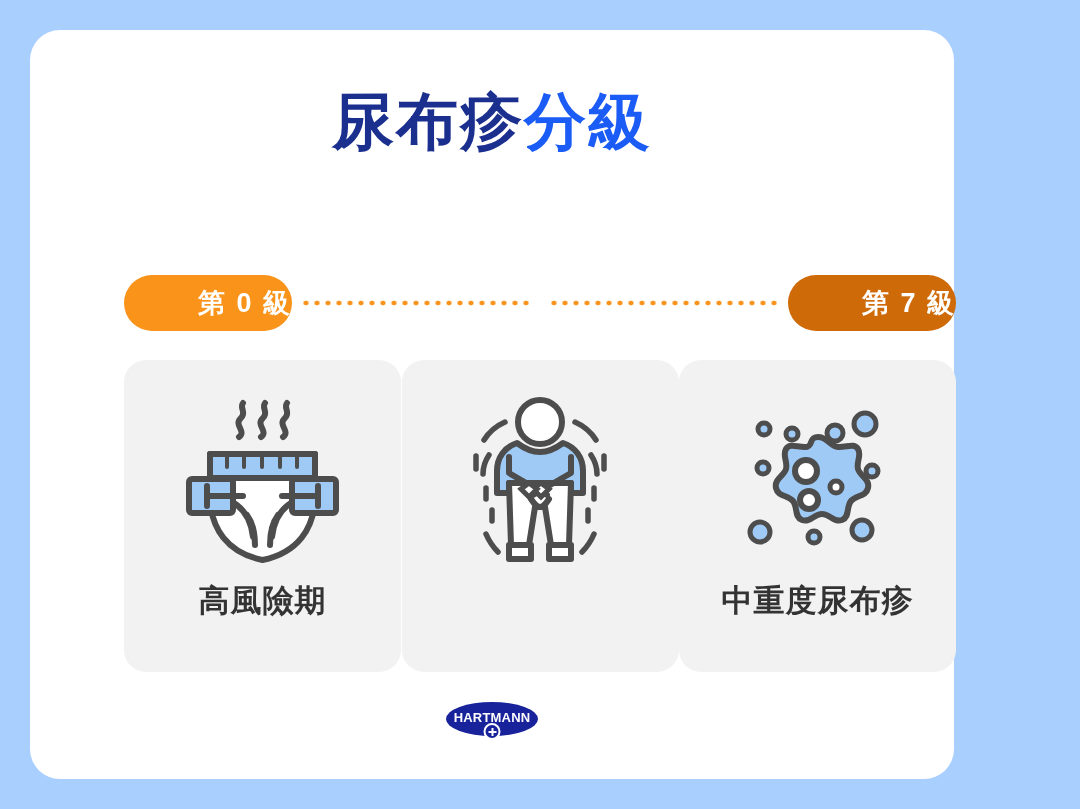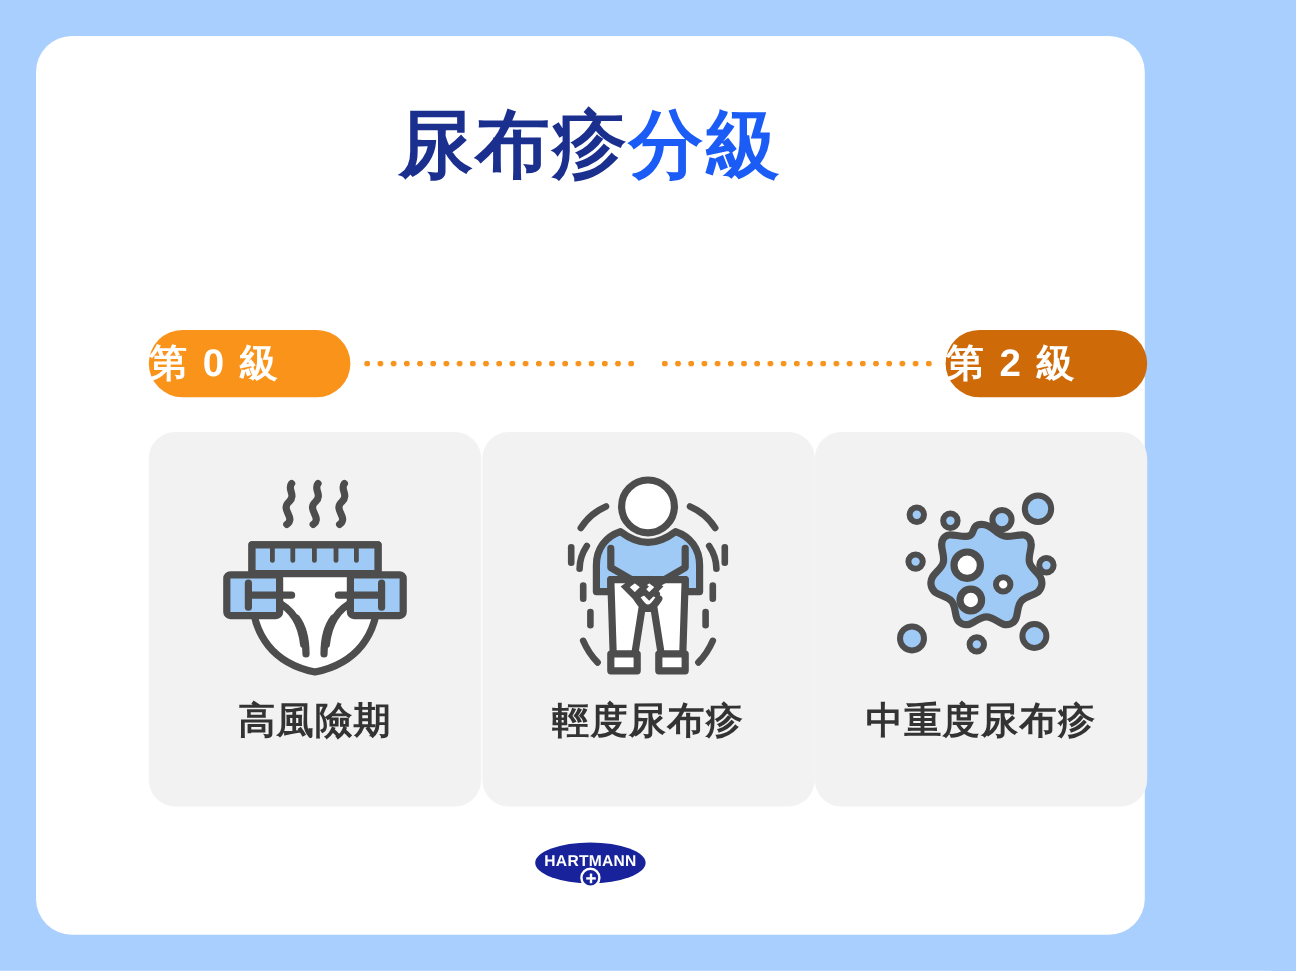--- a/index.html
+++ b/index.html
@@ -55,23 +55,23 @@
     justify-content: space-between;
   }
 
   .pill {
     flex: 0 0 auto;
     width: 168px;
     height: 56px;
     border-radius: 28px;
     display: flex;
     align-items: center;
-    justify-content: flex-start;
+    justify-content: flex-end;
     color: #ffffff;
-    font-size: 32px;
+    font-size: 27px;
     font-weight: 700;
     letter-spacing: 2px;
     white-space: nowrap;
   }
 
   .connector {
     flex: 1 1 auto;
     height: 6px;
     margin: 0 8px;
     background-image: radial-gradient(circle, #f7941e 0 2.4px, rgba(0,0,0,0) 2.6px);
@@ -198,21 +198,21 @@
     <div class="pill" id="pill0" style="background: rgb(250, 147, 26);">
       <span>第 0 級</span>
     </div>
 
     <div class="connector"></div>
 
 
     <div class="connector"></div>
 
     <div class="pill" id="pill2" style="background: rgb(207, 106, 8);">
-      <span>第 2 級</span>
+      <span>第 7 級</span>
     </div>
 
   </div>
 
   <div class="cards">
 
     <div class="card">
       <div class="card-icon">
         <svg width="155" height="168" viewBox="0 0 155 168" fill="none" aria-hidden="true">
           <g stroke="#4d4d4d" stroke-width="6" stroke-linecap="round" stroke-linejoin="round" fill="none">
@@ -281,21 +281,20 @@
             <path d="M44 62 L44 78 L82 100"></path>
             <path d="M106 62 L106 78 L68 100"></path>
           </g>
 
           <path d="M68 94 L76 88 L84 94 L76 102 Z" fill="#ffffff" stroke="#4d4d4d" stroke-width="5"></path>
           <path d="M56 94 L64 88 L72 94 L64 102 Z" fill="#ffffff" stroke="#4d4d4d" stroke-width="5"></path>
 
           <path d="M66 104 C70 110 72 112 75 112 C78 112 80 110 84 104" stroke="#4d4d4d" stroke-width="6" stroke-linecap="round" fill="none"></path>
         </svg>
       </div>
-      <div class="card-label">輕度尿布疹</div>
     </div>
 
     <div class="card">
       <div class="card-icon">
         <svg width="160" height="152" viewBox="0 0 160 152" fill="none" aria-hidden="true">
 
           <path d="M80 32
                    C90 32 92 42 101 42
                    C110 42 116 38 120 44
                    C124 50 118 57 120 64

